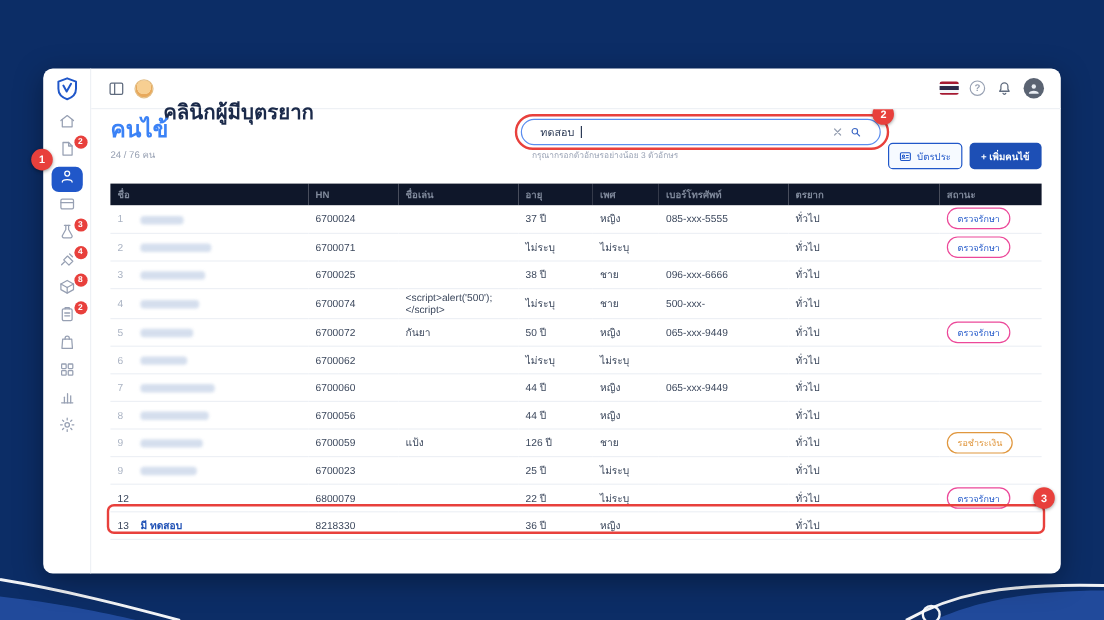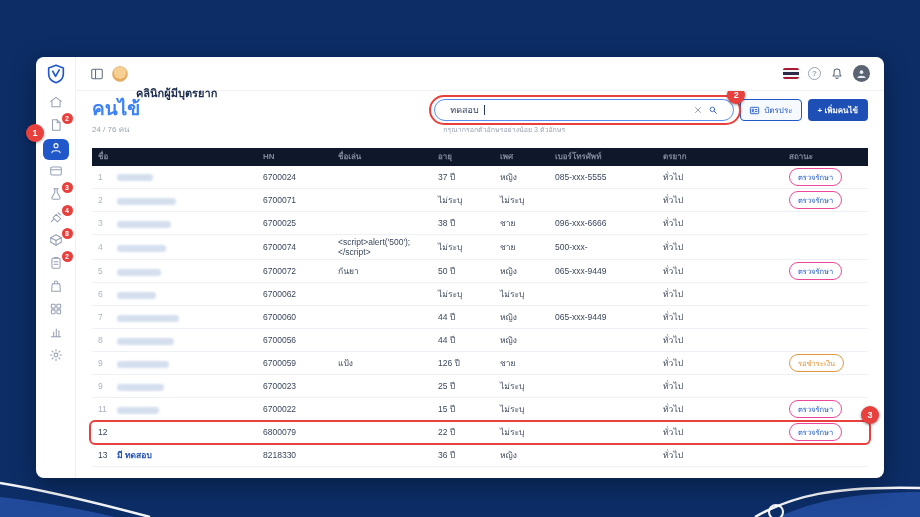--- a/index.html
+++ b/index.html
@@ -26,21 +26,21 @@
     justify-content:center; padding:0 2px; }
 
   .right { flex:1; display:flex; flex-direction:column; min-width:0; }
 
   
   .topbar { height:34px; flex:0 0 34px; display:flex; align-items:center; gap:8px; padding:0 14px;
     border-bottom:1px solid #eef1f5; }
   .tb-icon svg { width:14px; height:14px; display:block; }
   .clinic-avatar { width:16px; height:16px; border-radius:50%;
     background:radial-gradient(circle at 50% 40%, #f7cf92 55%, #e8a95c 56%); border:1px solid #e4c089; }
-  .clinic-title { font-size:11px; font-weight:700; color:#1b2a4a;margin-top:38px; }
+  .clinic-title { font-size:17px; font-weight:700; color:#1b2a4a;margin-top:38px; }
   .tb-right { margin-left:auto; display:flex; align-items:center; gap:9px; }
   .flag { width:16px; height:11px; border-radius:2px; display:inline-block;
     background:linear-gradient(to bottom,#a51931 0 16.6%,#f4f5f8 16.6% 33.3%,#2d2a4a 33.3% 66.6%,#f4f5f8 66.6% 83.3%,#a51931 83.3% 100%); }
   .help { width:13px; height:13px; border:1.3px solid #98a1b3; border-radius:50%; color:#98a1b3;
     font-size:8px; font-weight:700; display:flex; align-items:center; justify-content:center; }
   .user-avatar { width:17px; height:17px; border-radius:50%; background:#5a6372; display:flex;
     align-items:center; justify-content:center; overflow:hidden; }
   .user-avatar svg { width:11px; height:11px; }
 
   
@@ -51,21 +51,21 @@
   .actions { margin-left:auto; display:flex; align-items:flex-start; gap:6px; }
 
   .search-wrap { position:relative; }
   .search-box { width:300px; height:22px; border:1.5px solid #5b8def; border-radius:12px;
     display:flex; align-items:center; gap:5px; padding:0 15px; background:#fff; cursor:text; }
   .search-text { font-size:9px; color:#2c3a55; }
   .caret { width:1px; height:10px; background:#2c3a55; display:inline-block; flex:0 0 1px; margin-right:auto; }
   .sicon-btn svg { width:10px; height:10px; display:block; }
   .search-helper { font-size:7px; color:#9aa3b5; margin-top:3px; padding-left:9px; }
 
-  button { font-family:inherit; border:none; background:none; cursor:pointer; }
+  button { font-family:inherit; border:none; background:none; cursor:pointer;margin-top:20px; }
   .btn-scan { height:22px; display:flex; align-items:center; gap:4px; padding:0 8px;
     border:1px solid #2057c9; border-radius:4px; color:#2057c9; font-size:8px; background:#f6faff; }
   .btn-ic svg { width:11px; height:11px; display:block; }
   .btn-add { height:22px; padding:0 10px; background:#1d4fb5; color:#fff; border-radius:4px;
     font-size:8px; font-weight:600; display:flex; align-items:center; }
 
   
   .ptable { width:100%; border-collapse:collapse; margin-top:12px; table-layout:fixed; }
   .ptable thead th { background:#0f172a; color:#808a9c; font-size:8px; font-weight:700;
     text-align:left; height:18px; padding:0 6px; }
@@ -389,30 +389,20 @@
               <tr>
                 <td><span class="row-no dim">9</span><span class="redacted" style="width: 47px;"></span></td>
                 <td>6700023</td>
                 <td></td>
                 <td>25 ปี</td>
                 <td>ไม่ระบุ</td>
                 <td></td>
                 <td>ทั่วไป</td>
                 <td></td>
               </tr>
-              <tr>
-                <td><span class="row-no dim">11</span><span class="redacted" style="width: 42px;"></span></td>
-                <td>6700022</td>
-                <td></td>
-                <td>15 ปี</td>
-                <td>ไม่ระบุ</td>
-                <td></td>
-                <td>ทั่วไป</td>
-                <td><span class="pill">ตรวจรักษา</span></td>
-              </tr>
               <tr class="highlighted">
                 <td><span class="row-no">12</span></td>
                 <td>6800079</td>
                 <td></td>
                 <td>22 ปี</td>
                 <td>ไม่ระบุ</td>
                 <td></td>
                 <td>ทั่วไป</td>
                 <td><span class="pill">ตรวจรักษา</span></td>
               </tr>

